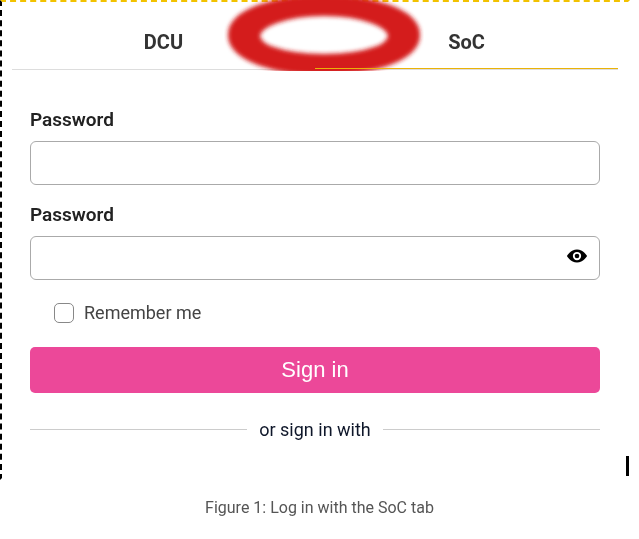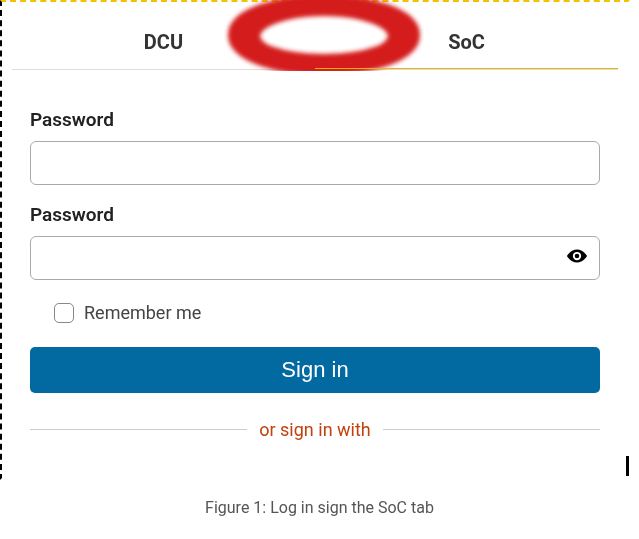--- a/index.html
+++ b/index.html
@@ -94,41 +94,41 @@
     border-radius: 5px;
     background: #fff;
   }
   .remember-label {
     font-size: 18px;
     color: #444;
   }
   .signin-btn {
     width: 100%;
     height: 46px;
-    background: #0369a1;
+    background: #ec4899;
     color: #fff;
     border: none;
     border-radius: 5px;
     font-size: 22px;
     margin-top: 24px;
   }
   .divider-row {
     display: flex;
     align-items: center;
     margin-top: 26px;
     gap: 12px;
   }
   .divider-line {
     flex: 1;
     height: 1px;
     background: #ccc;
   }
   .divider-text {
     font-size: 18px;
-    color: #c2410c;
+    color: #0f172a;
     text-align: center;
   }
   .caption {
     position: absolute;
     top: 498px;
     left: 0;
     width: 639px;
     text-align: center;
     font-size: 16px;
     color: #555;
@@ -191,13 +191,13 @@
     <div class="divider-row">
       <div class="divider-line"></div>
       <span class="divider-text">or sign in with</span>
       <div class="divider-line"></div>
     </div>
   </div>
 </div>
 
 <div class="cursor"></div>
 
-<div class="caption">Figure 1: Log in sign the SoC tab</div>
+<div class="caption">Figure 1: Log in with the SoC tab</div>
 
 </body></html>

